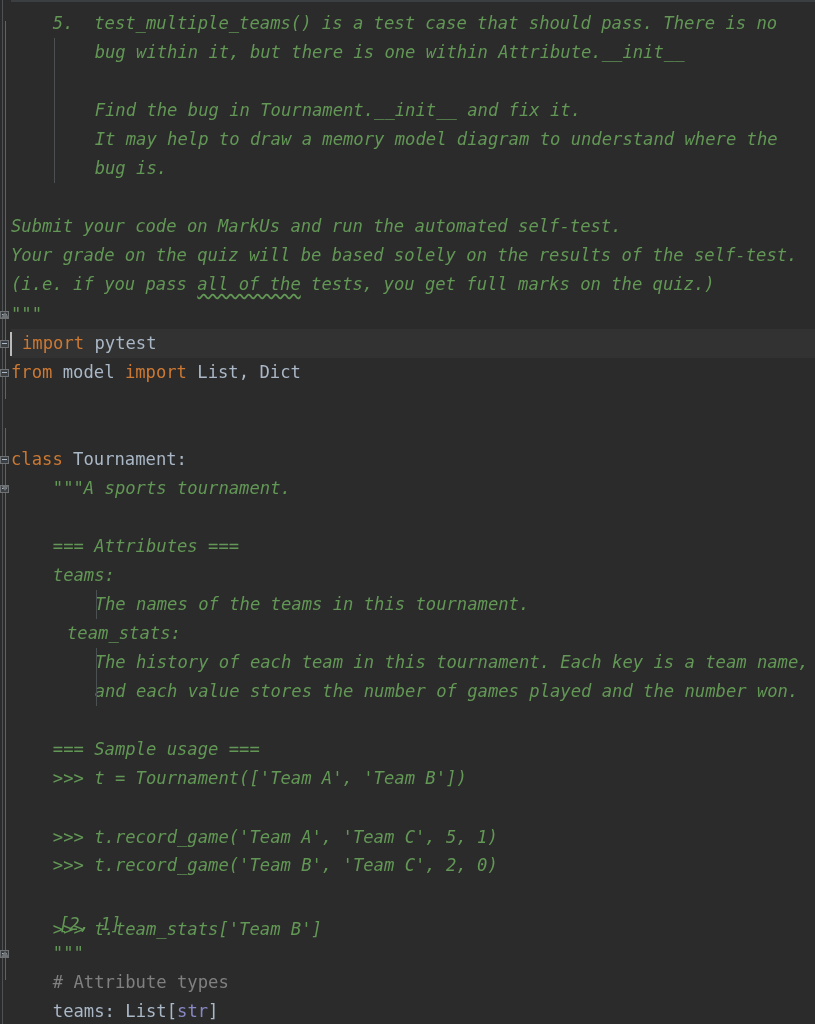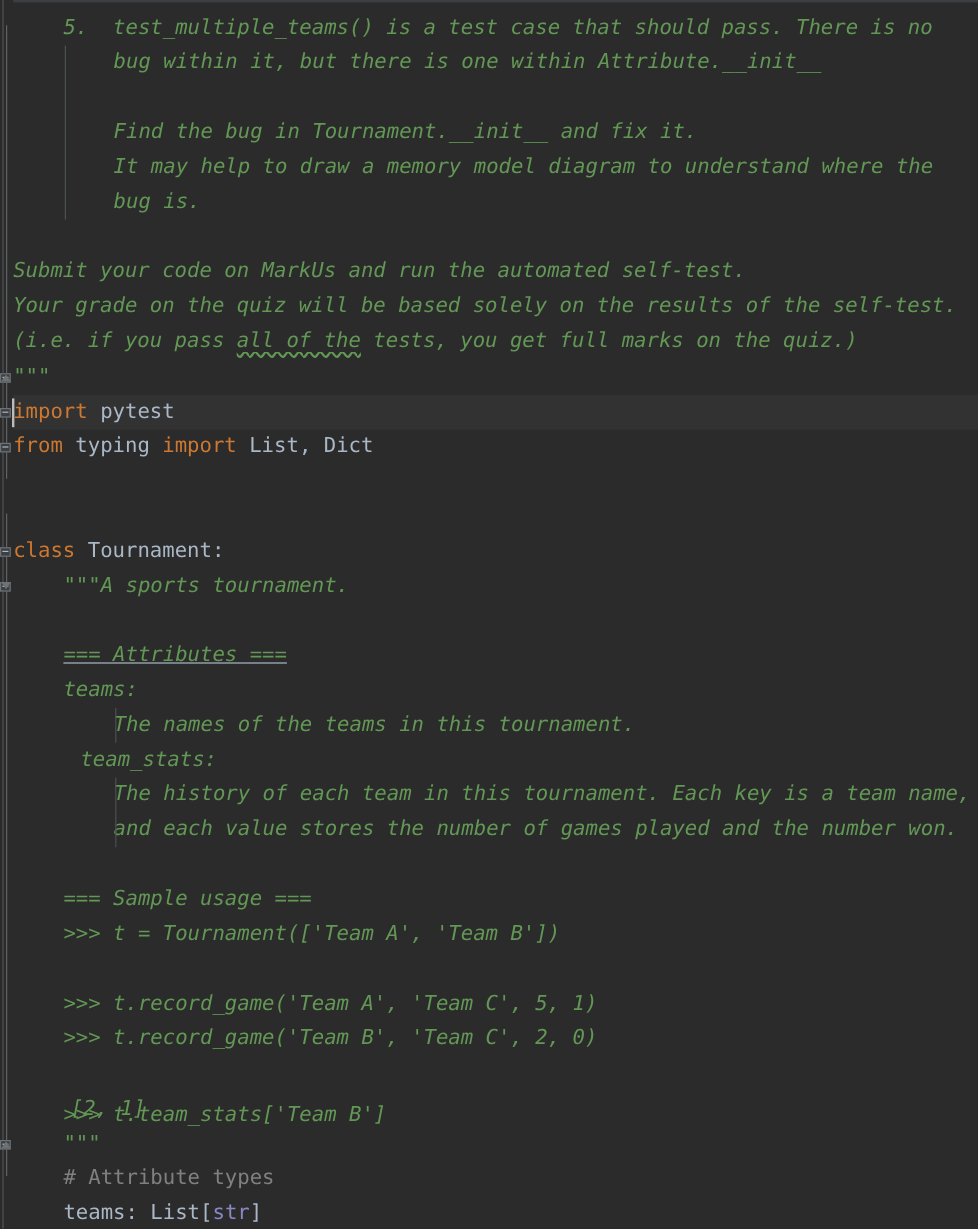--- a/index.html
+++ b/index.html
@@ -207,25 +207,25 @@
   <div class="code-area" id="code-area">
       <div class="line" style="top: 9px; left: 41.84px;"><span class="doc">5.  test_multiple_teams() is a test case that should pass. There is no</span></div>
       <div class="line" style="top: 38.05px; left: 83.68px;"><span class="doc">bug within it, but there is one within Attribute.__init__</span></div>
       <div class="line" style="top: 96.15px; left: 83.68px;"><span class="doc">Find the bug in Tournament.__init__ and fix it.</span></div>
       <div class="line" style="top: 125.2px; left: 83.68px;"><span class="doc">It may help to draw a memory model diagram to understand where the</span></div>
       <div class="line" style="top: 154.25px; left: 83.68px;"><span class="doc">bug is.</span></div>
       <div class="line" style="top: 212.35px; left: 0px;"><span class="doc">Submit your code on MarkUs and run the automated self-test.</span></div>
       <div class="line" style="top: 241.4px; left: 0px;"><span class="doc">Your grade on the quiz will be based solely on the results of the self-test.</span></div>
       <div class="line" style="top: 270.45px; left: 0px;"><span class="doc">(i.e. if you pass <span class="typo">all of the</span> tests, you get full marks on the quiz.)</span></div>
       <div class="line" style="top: 299.5px; left: 0px;"><span class="doc">"""</span></div>
-      <div class="line" style="top: 328.55px; left: 0px;"><span class="kw">import</span> <span class="id">pytest</span></div>
-      <div class="line" style="top: 357.6px; left: 0px;"><span class="kw">from</span> <span class="id">typing</span> <span class="kw">import</span> <span class="id">List</span><span class="punct">,</span> <span class="id">Dict</span></div>
+      <div class="line" style="top: 328.55px; left: 0px; padding-left: 11px;"><span class="kw">import</span> <span class="id">pytest</span></div>
+      <div class="line" style="top: 357.6px; left: 0px;"><span class="kw">from</span> <span class="id">model</span> <span class="kw">import</span> <span class="id">List</span><span class="punct">,</span> <span class="id">Dict</span></div>
       <div class="line" style="top: 444.75px; left: 0px;"><span class="kw">class</span> <span class="id">Tournament</span><span class="punct">:</span></div>
       <div class="line" style="top: 473.8px; left: 41.84px;"><span class="doc">"""A sports tournament.</span></div>
-      <div class="line" style="top: 531.9px; left: 41.84px; text-decoration: underline;"><span class="doc">=== Attributes ===</span></div>
+      <div class="line" style="top: 531.9px; left: 41.84px;"><span class="doc">=== Attributes ===</span></div>
       <div class="line" style="top: 560.95px; left: 41.84px;"><span class="doc">teams:</span></div>
       <div class="line" style="top: 590px; left: 83.68px;"><span class="doc">The names of the teams in this tournament.</span></div>
       <div class="line" style="top: 619.05px; left: 56px;"><span class="doc">team_stats:</span></div>
       <div class="line" style="top: 648.1px; left: 83.68px;"><span class="doc">The history of each team in this tournament. Each key is a team name,</span></div>
       <div class="line" style="top: 677.15px; left: 83.68px;"><span class="doc">and each value stores the number of games played and the number won.</span></div>
       <div class="line" style="top: 735px; left: 41.84px;"><span class="doc">=== Sample usage ===</span></div>
       <div class="line" style="top: 764.3px; left: 41.84px;"><span class="doc">&gt;&gt;&gt; t = Tournament(['Team A', 'Team B'])</span></div>
       <div class="line" style="top: 823px; left: 41.84px;"><span class="doc">&gt;&gt;&gt; t.record_game('Team A', 'Team C', 5, 1)</span></div>
       <div class="line" style="top: 851.45px; left: 41.84px;"><span class="doc">&gt;&gt;&gt; t.record_game('Team B', 'Team C', 2, 0)</span></div>
       <div class="line" style="top: 915px; left: 41.84px;"><span class="doc">&gt;&gt;&gt; t.team_stats['Team B']</span></div>

